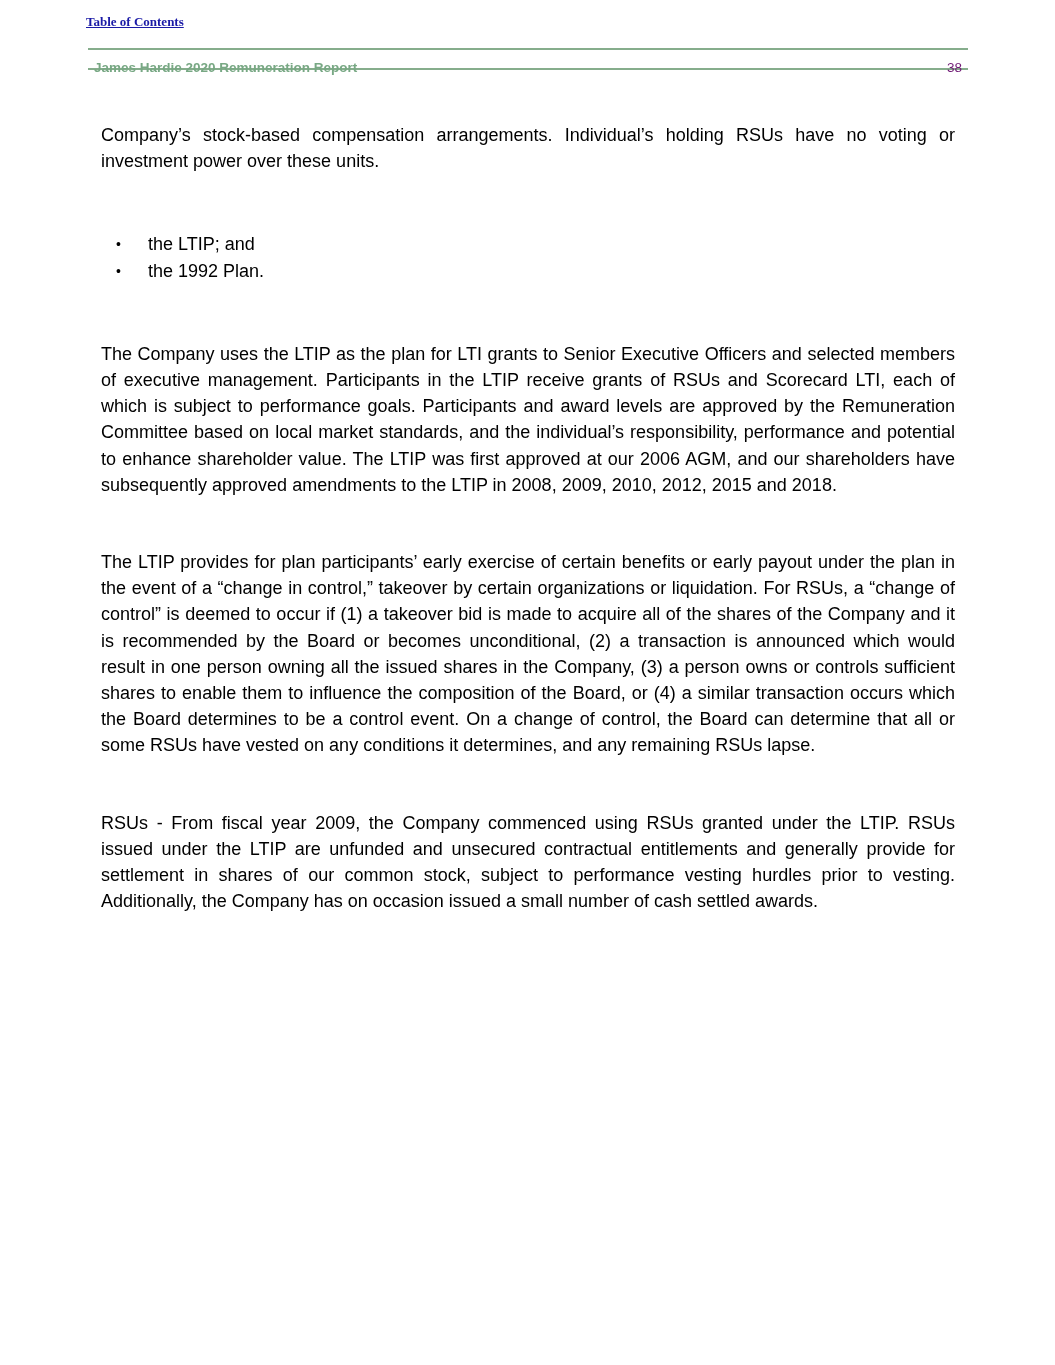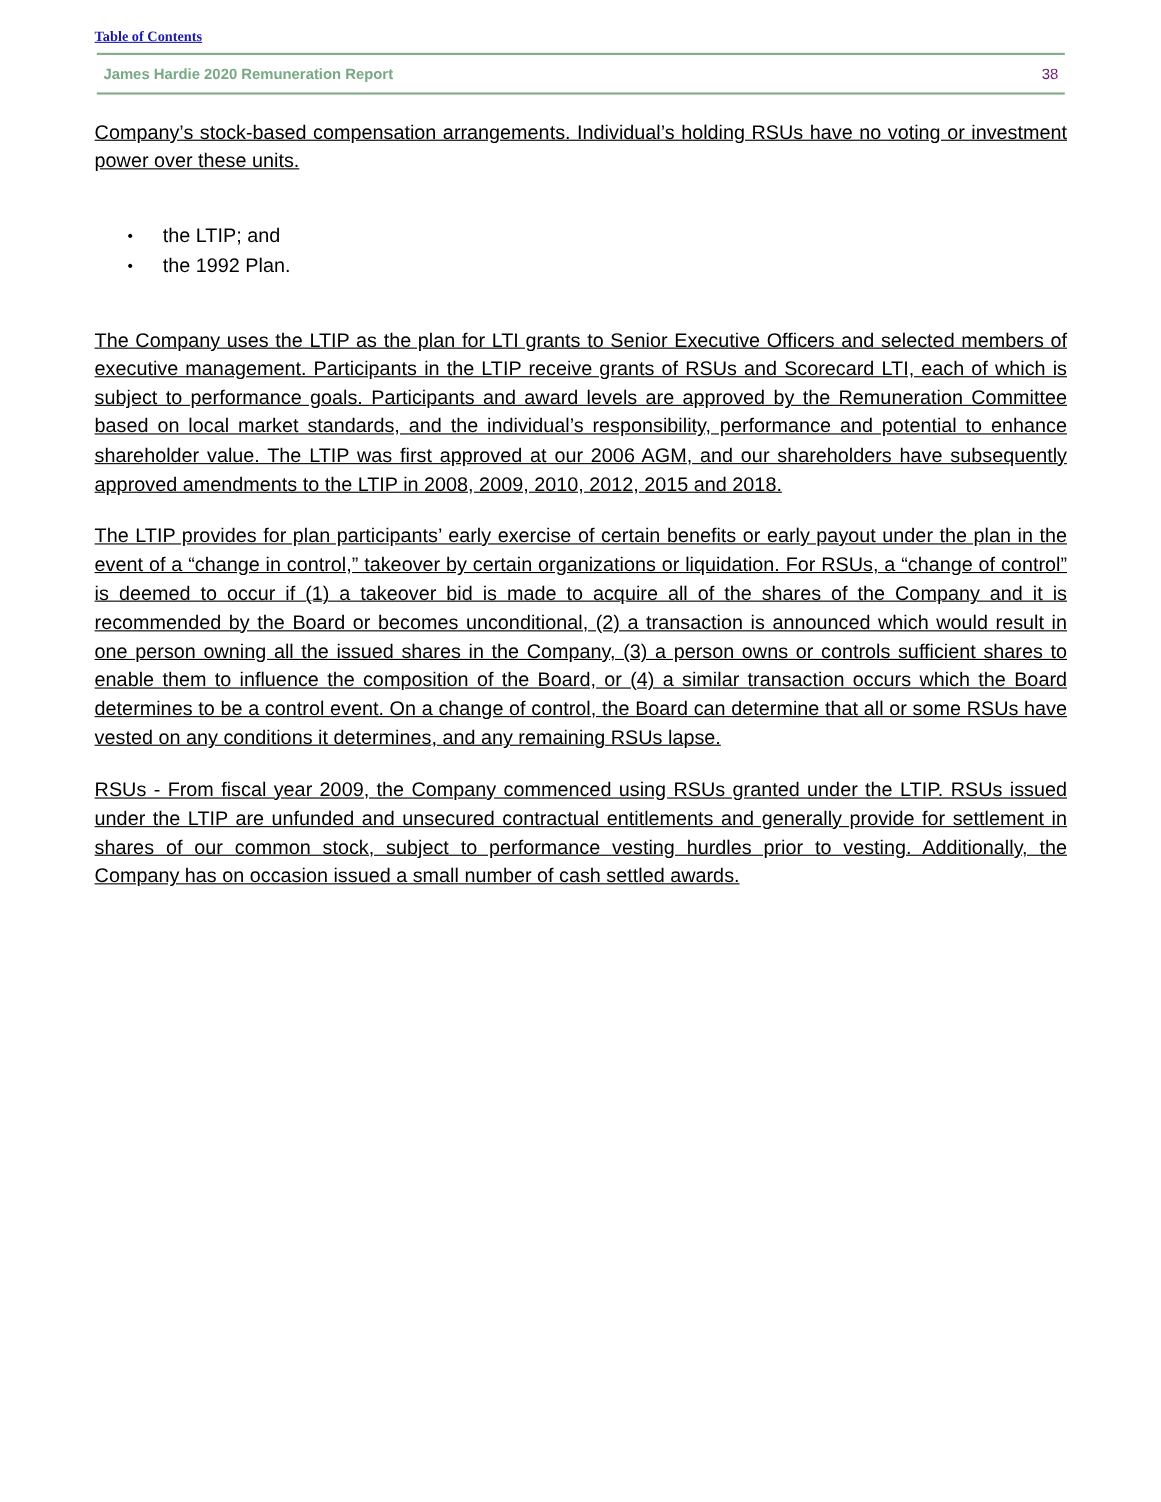--- a/index.html
+++ b/index.html
@@ -18,28 +18,27 @@
     .toc-link {
       position: absolute;
       left: 86px;
       top: 14px;
       font-family: "Liberation Serif", serif;
       font-weight: bold;
       font-size: 13px;
       color: #1a1aa6;
       text-decoration: underline;
       cursor: pointer;
-      margin-top: 11px;
     }
     .running-header {
       position: absolute;
       left: 88px;
       top: 48px;
       width: 880px;
-      height: 38px;
+      height: 22px;
       border-top: 2px solid #86ad8c;
       border-bottom: 2px solid #86ad8c;
       box-sizing: border-box;
     }
     .running-header .report-title {
       position: absolute;
       left: 6px;
       top: 10px;
       font-size: 13.5px;
       font-weight: bold;
@@ -52,25 +51,24 @@
       font-size: 13.5px;
       color: #701a75;
     }
     .content {
       position: absolute;
       left: 86px;
       top: 107px;
       width: 884px;
     }
     p.body-para {
-      margin: 0;
+      margin: 15px;
       font-size: 18px;
       line-height: 26.2px;
       text-align: justify;
-      text-decoration: underline;
     }
     .section-heading {
       font-family: "Liberation Serif", serif;
       font-size: 18.5px;
       letter-spacing: -0.3px;
       margin: 0;
     }
     .underlined { text-decoration: underline; text-underline-offset: 3px; }
     ul.plan-list {
       list-style: none;

